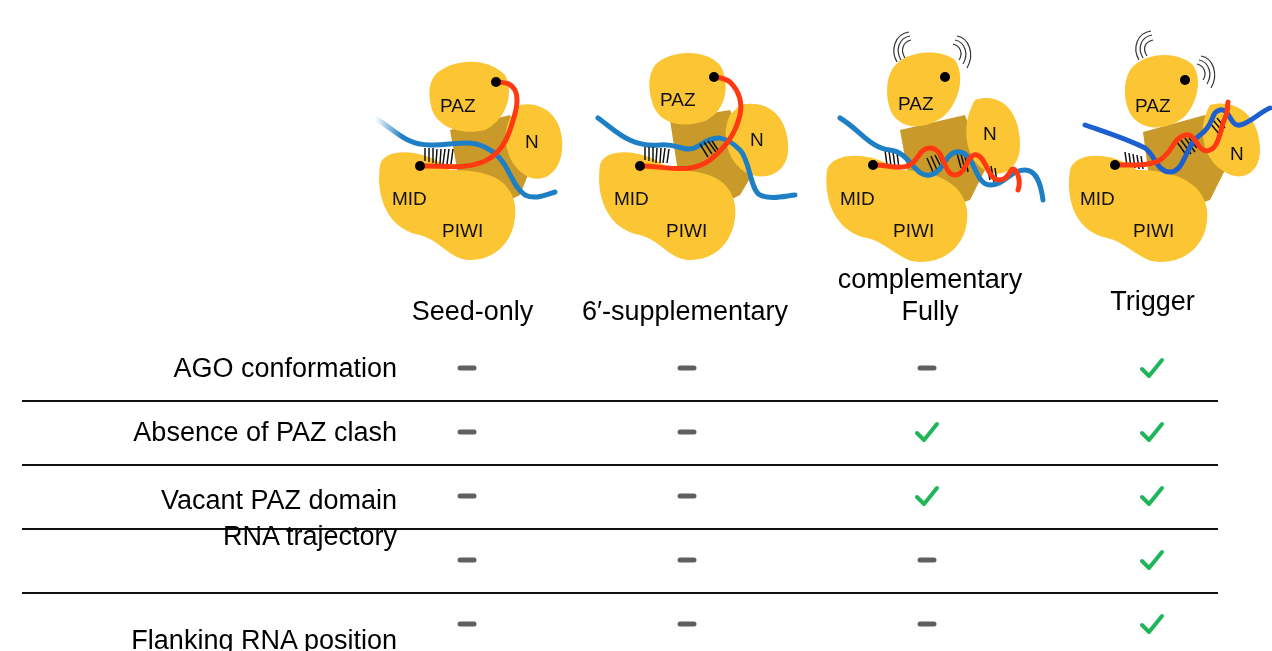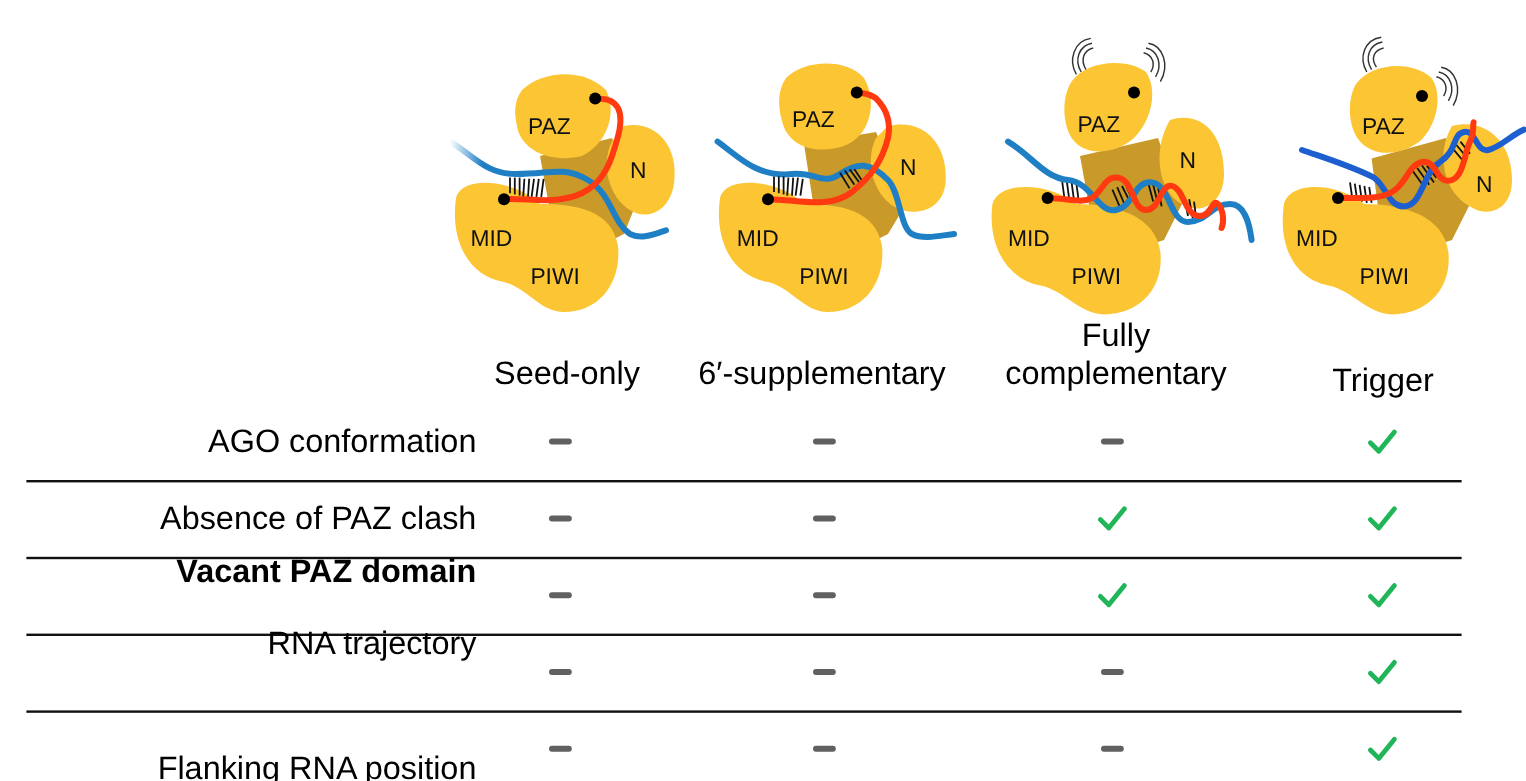--- a/index.html
+++ b/index.html
@@ -164,24 +164,24 @@
   </svg>
 </div>
 
 <div class="col-header" style="left:400px; top:295px; width:145px;text-align:center;">
   <div>Seed-only</div>
 </div>
 <div class="col-header" style="left:560px; top:295px; width:250px;">
   <div>6′-supplementary</div>
 </div>
 <div class="col-header" style="left:820px; top:263px; width:220px;">
+  <div>complementary</div>
   <div>Fully</div>
-  <div>complementary</div>
-</div>
-<div class="col-header" style="left:1080px; top:301px; width:145px;">
+</div>
+<div class="col-header" style="left:1080px; top:285px; width:145px;">
   <div>Trigger</div>
 </div>
 
 <div id="table-body">
     <div class="row-label" style="top: 352px;">AGO conformation</div>
     <div class="cell" style="left: 447px; top: 353px;">
       <svg width="20" height="8" viewBox="0 0 20 8">
         <line x1="3" y1="4" x2="17" y2="4" stroke="#606060" stroke-width="5" stroke-linecap="round"></line>
       </svg>
     </div>
@@ -216,21 +216,21 @@
       <svg width="26" height="24" viewBox="0 0 26 24">
         <path d="M3 13 L10 20 L23 4" fill="none" stroke="#21B55A" stroke-width="4" stroke-linecap="round" stroke-linejoin="round"></path>
       </svg>
     </div>
     <div class="cell" style="left: 1132px; top: 417px;">
       <svg width="26" height="24" viewBox="0 0 26 24">
         <path d="M3 13 L10 20 L23 4" fill="none" stroke="#21B55A" stroke-width="4" stroke-linecap="round" stroke-linejoin="round"></path>
       </svg>
     </div>
     <div class="divider" style="top: 464px;"></div>
-    <div class="row-label" style="top: 460px; font-weight: bold;">Vacant PAZ domain</div>
+    <div class="row-label" style="top: 484px;">Vacant PAZ domain</div>
     <div class="cell" style="left: 447px; top: 481px;">
       <svg width="20" height="8" viewBox="0 0 20 8">
         <line x1="3" y1="4" x2="17" y2="4" stroke="#606060" stroke-width="5" stroke-linecap="round"></line>
       </svg>
     </div>
     <div class="cell" style="left: 667px; top: 481px;">
       <svg width="20" height="8" viewBox="0 0 20 8">
         <line x1="3" y1="4" x2="17" y2="4" stroke="#606060" stroke-width="5" stroke-linecap="round"></line>
       </svg>
     </div>

